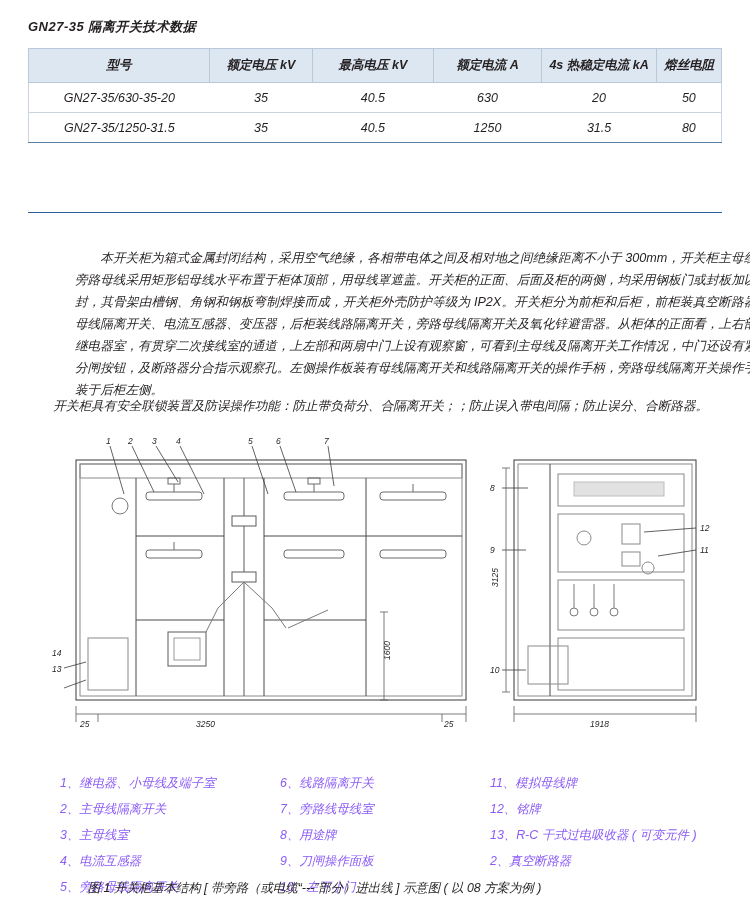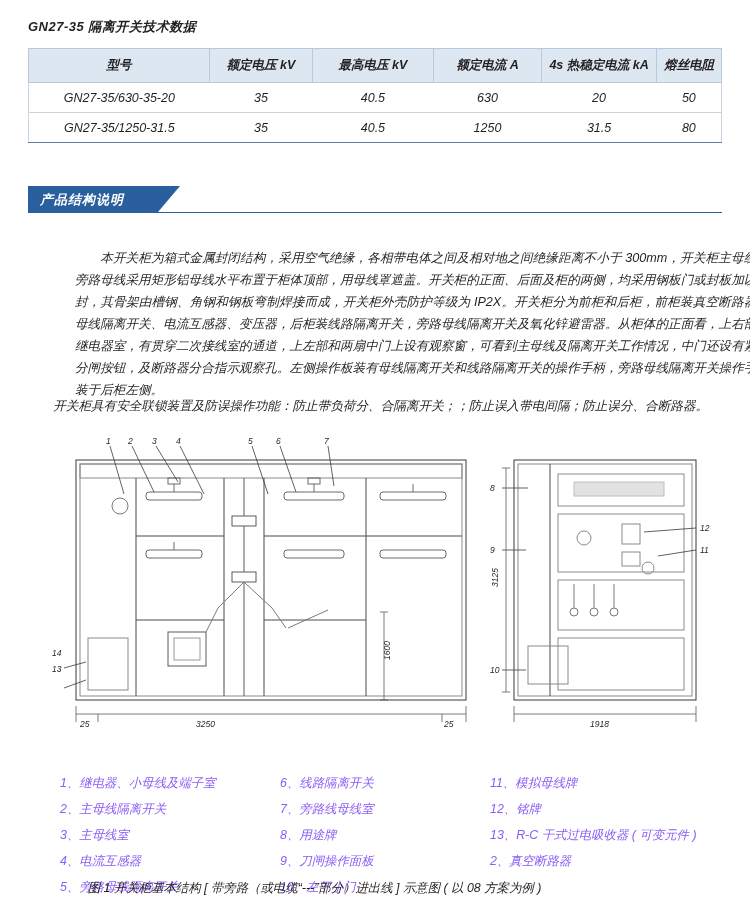--- a/index.html
+++ b/index.html
@@ -158,25 +158,20 @@
         <td>GN27-35/1250-31.5</td>
         <td>35</td>
         <td>40.5</td>
         <td>1250</td>
         <td>31.5</td>
         <td>80</td>
       </tr>
     </tbody>
   </table>
 
-  <div class="banner">
-    <div class="bar"></div>
-    <div class="tail"></div>
-    <div class="btxt">产品结构说明</div>
-  </div>
   <div class="banner-underline"></div>
 
   <p class="para" id="para1">本开关柜为箱式金属封闭结构，采用空气绝缘，各相带电体之间及相对地之间绝缘距离不小于 300mm，开关柜主母线和旁路母线采用矩形铝母线水平布置于柜体顶部，用母线罩遮盖。开关柜的正面、后面及柜的两侧，均采用钢板门或封板加以密封，其骨架由槽钢、角钢和钢板弯制焊接而成，开关柜外壳防护等级为 IP2X。开关柜分为前柜和后柜，前柜装真空断路器，母线隔离开关、电流互感器、变压器，后柜装线路隔离开关，旁路母线隔离开关及氧化锌避雷器。从柜体的正面看，上右部为继电器室，有贯穿二次接线室的通道，上左部和两扇中门上设有观察窗，可看到主母线及隔离开关工作情况，中门还设有紧急分闸按钮，及断路器分合指示观察孔。左侧操作板装有母线隔离开关和线路隔离开关的操作手柄，旁路母线隔离开关操作手柄装于后柜左侧。</p>
   <p class="para" id="para2">开关柜具有安全联锁装置及防误操作功能：防止带负荷分、合隔离开关；；防止误入带电间隔；防止误分、合断路器。</p>
 
   <div class="figure-wrap">
     <svg width="694" height="300" viewBox="0 0 694 300">
       <g fill="none" stroke="#4a4a4a" stroke-width="1">
 
         <rect x="48" y="28" width="390" height="240" stroke="#3a3a3a"></rect>

